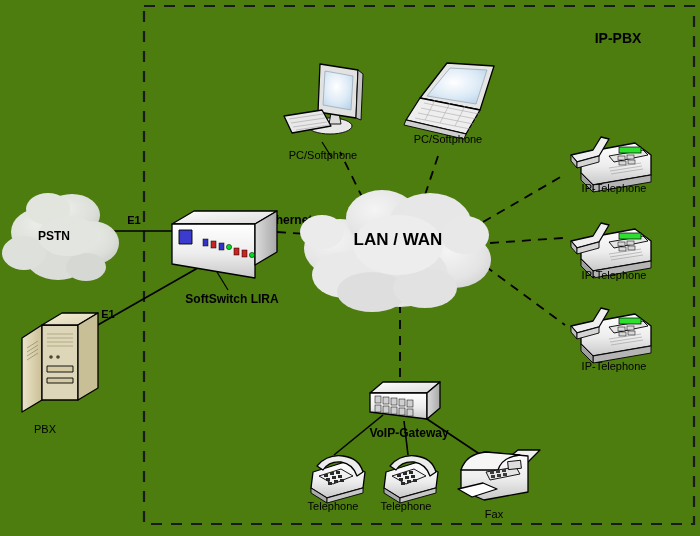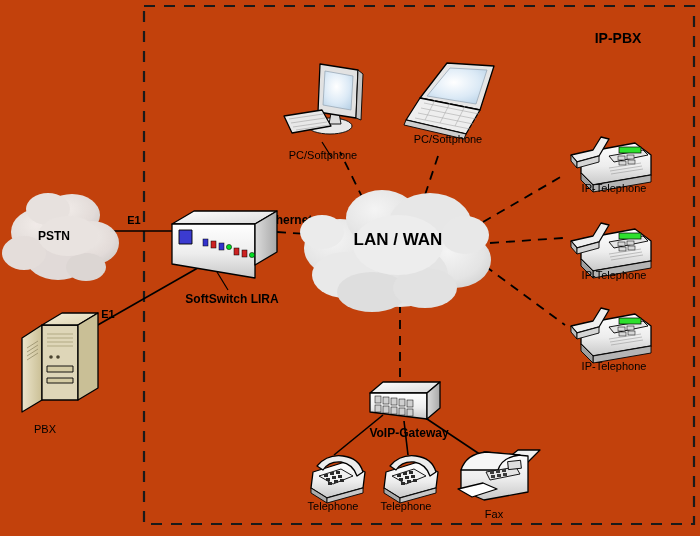--- a/index.html
+++ b/index.html
@@ -8,21 +8,21 @@
     padding: 0;
     background: #ffffff;
   }
   body {
     font-family: "Liberation Sans", sans-serif;
   }
   #diagram-root {
     position: relative;
     width: 700px;
     height: 536px;
-    background: #c2410c;
+    background: #4d7c0f;
     overflow: hidden;
   }
   #diagram-svg {
     position: absolute;
     left: 0;
     top: 0;
     width: 700px;
     height: 536px;
   }
   .lbl {

